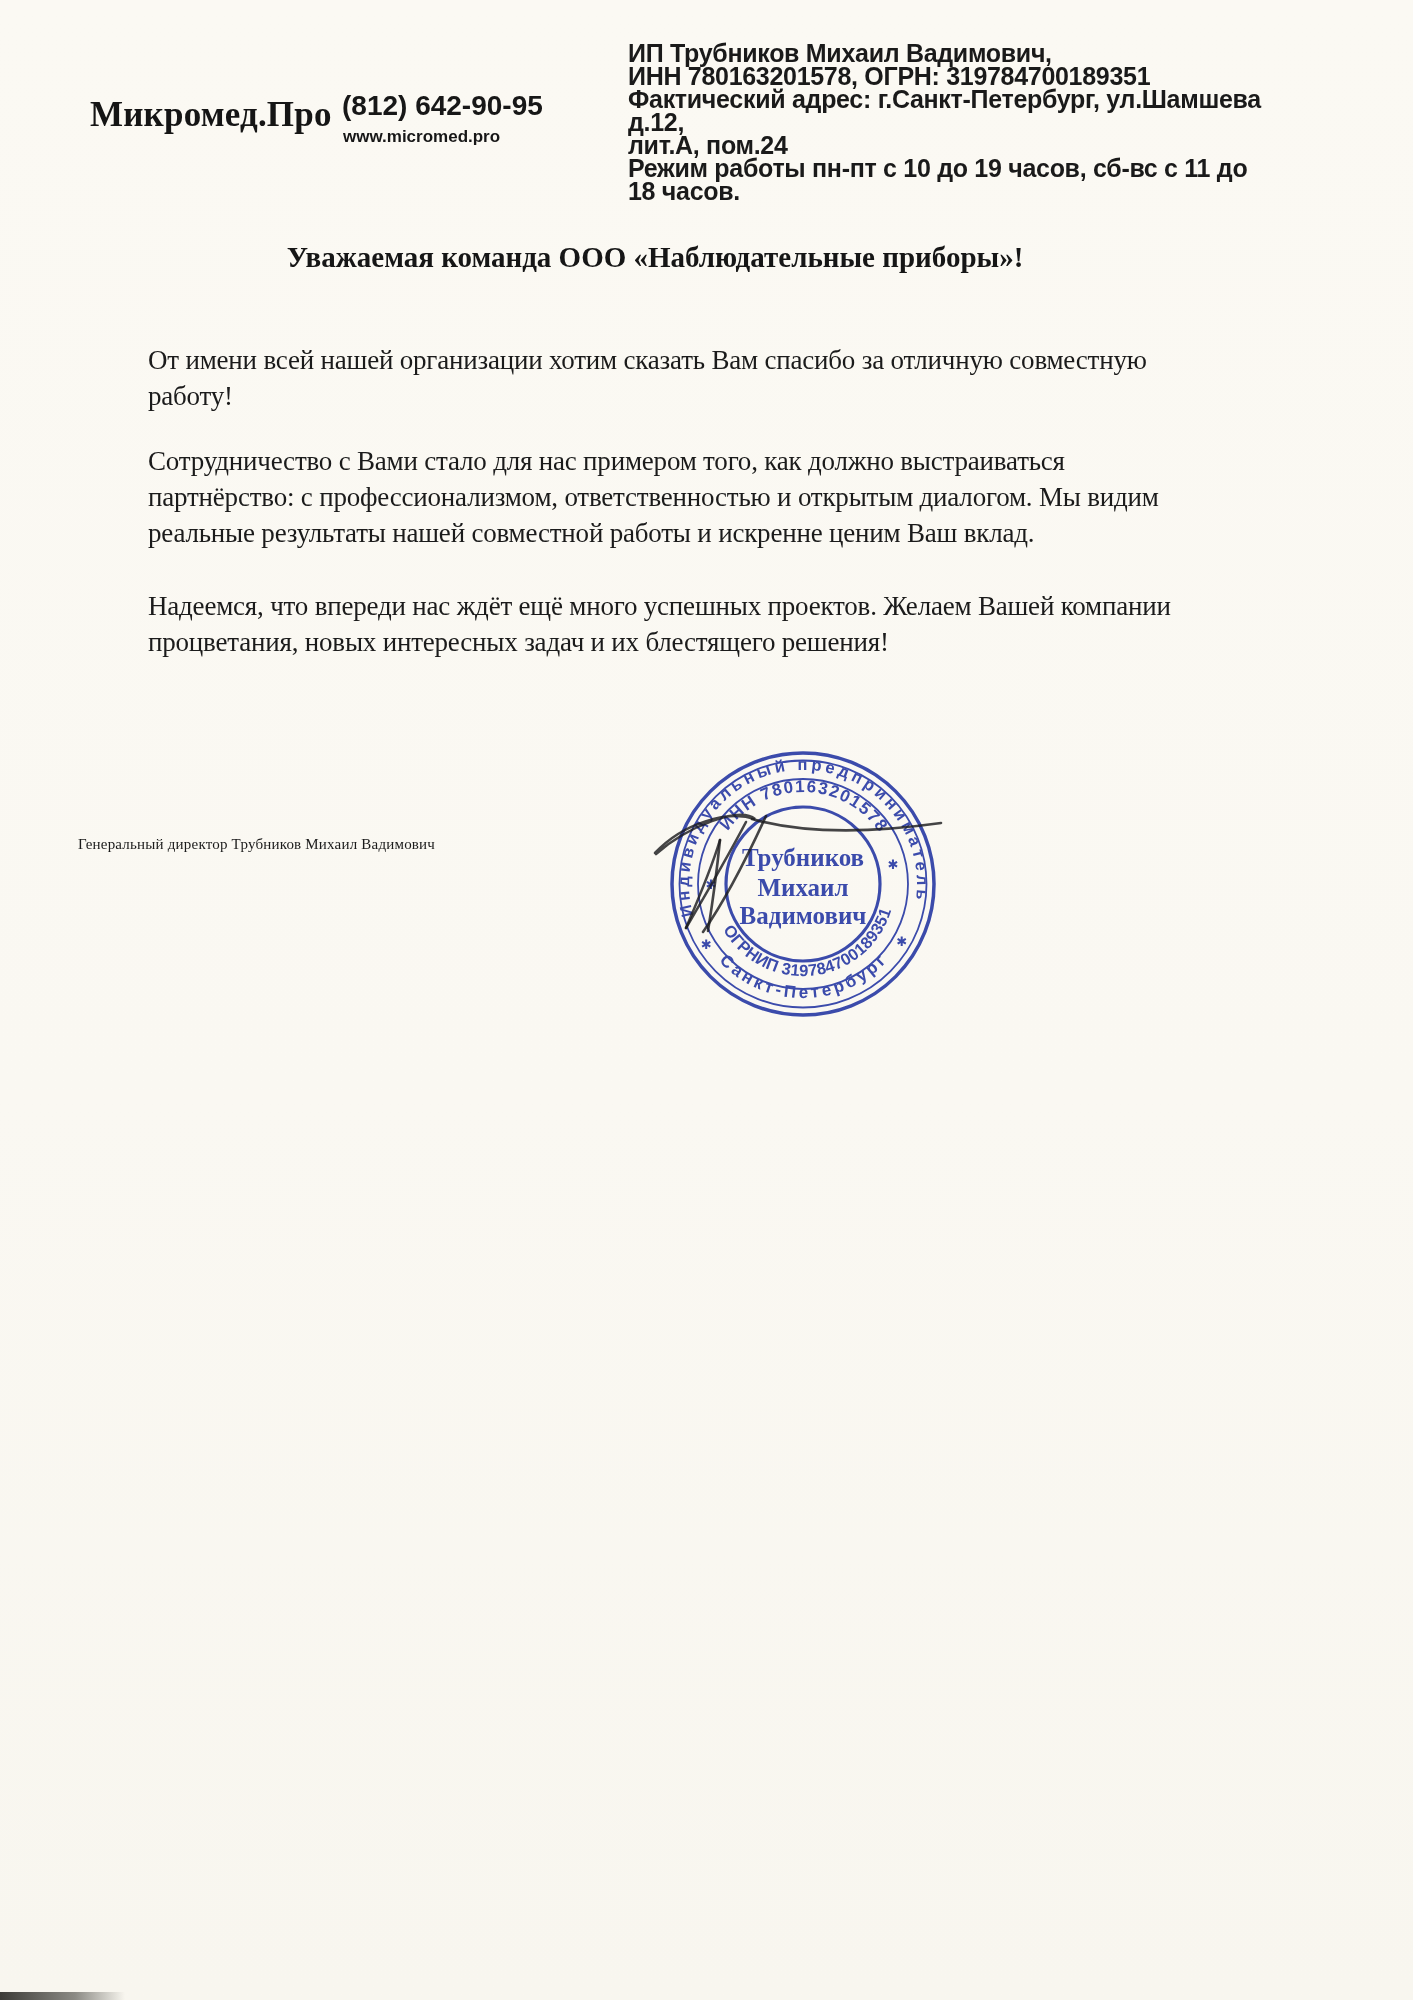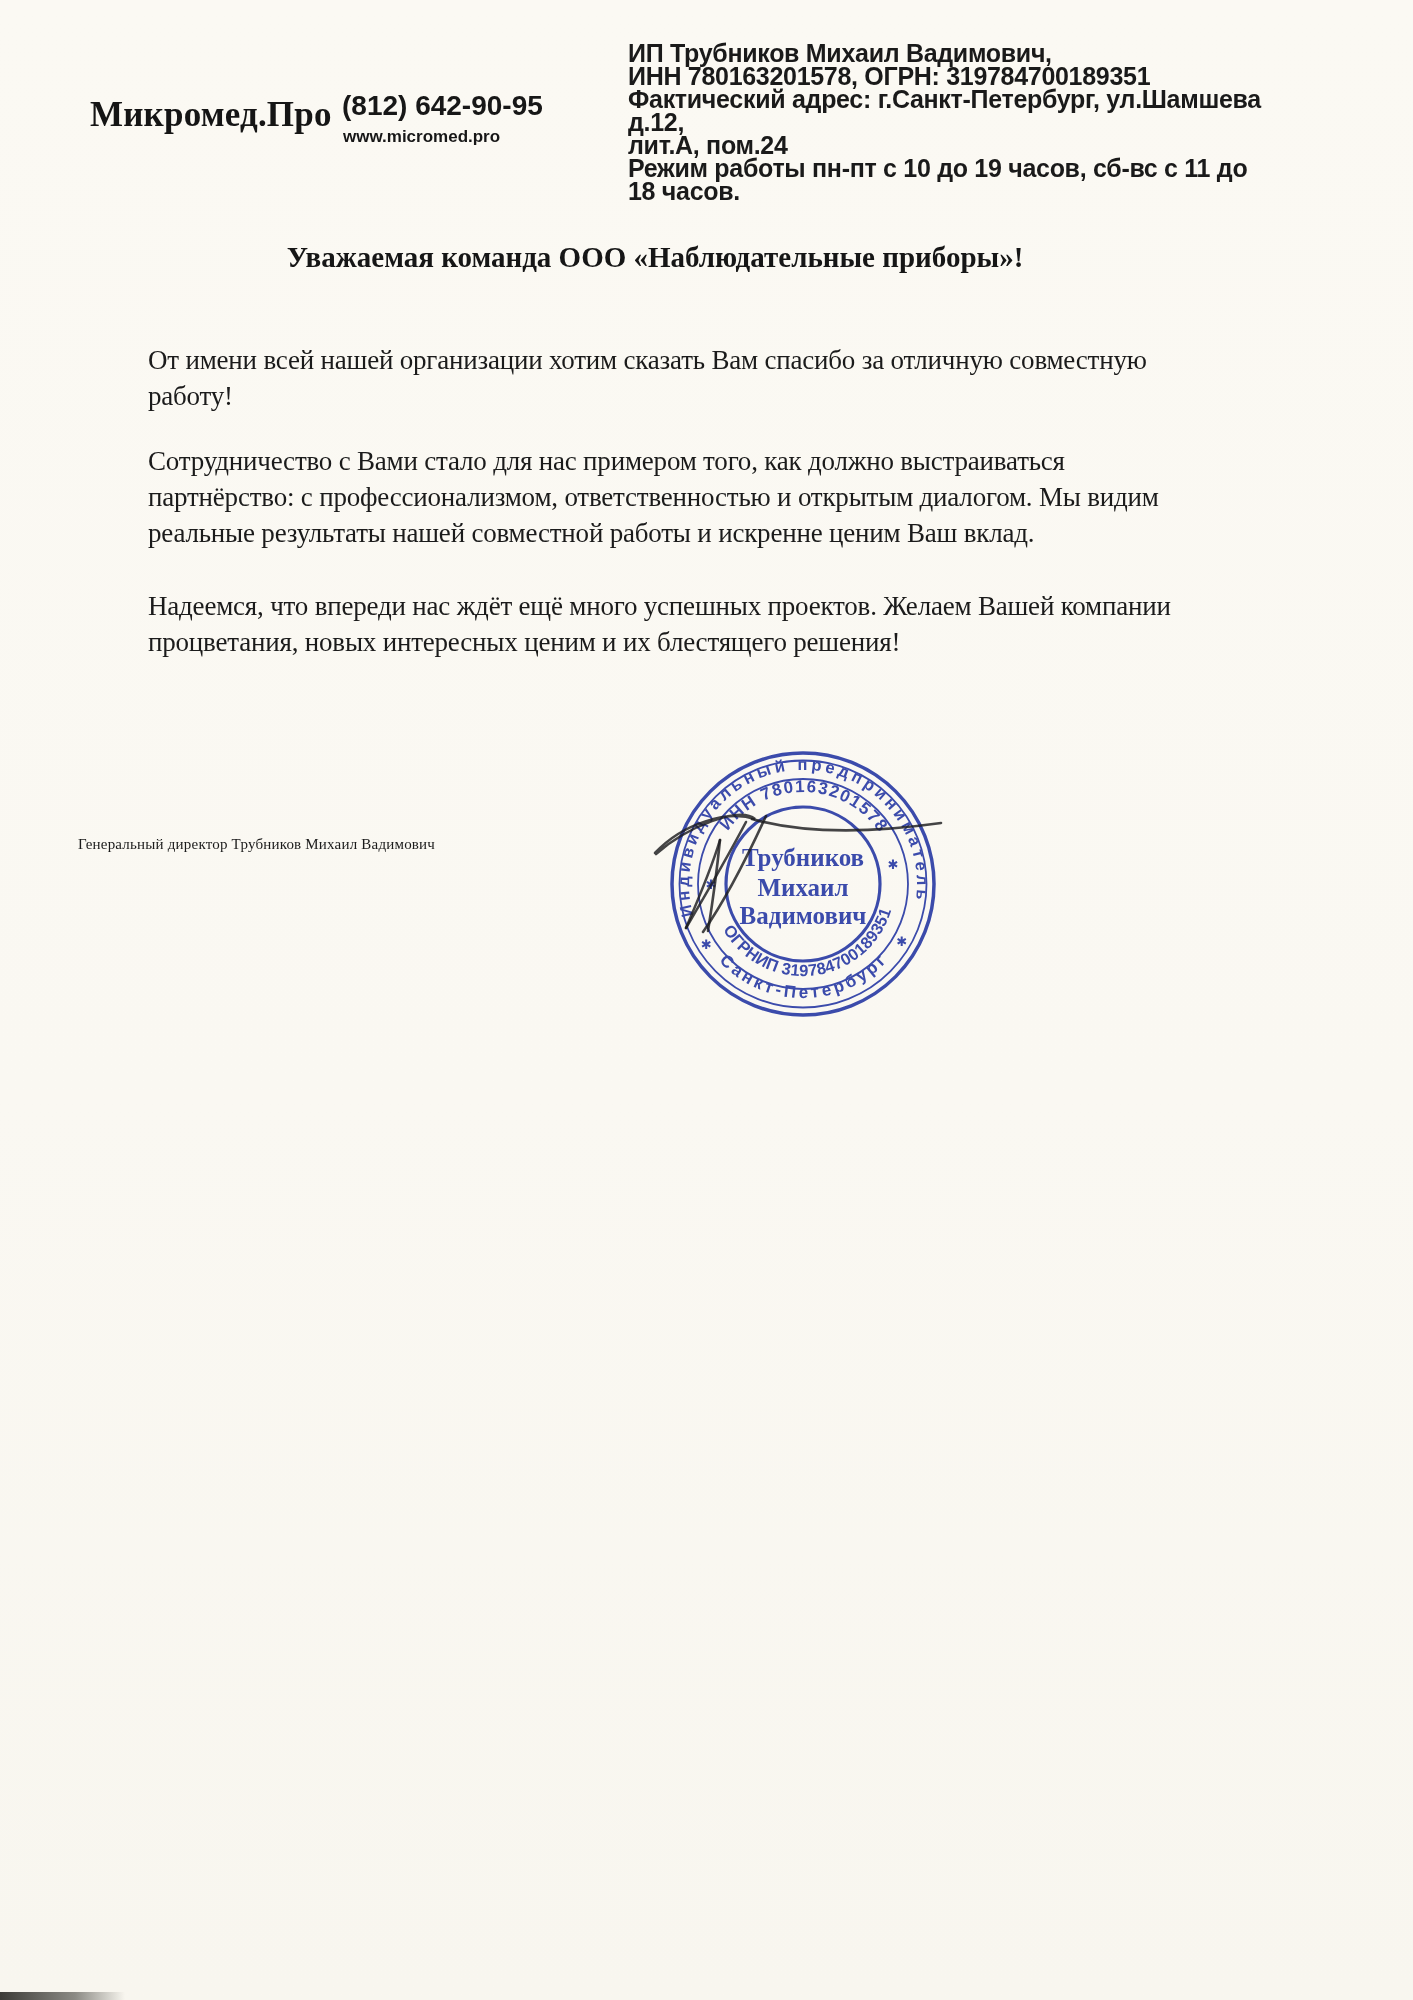--- a/index.html
+++ b/index.html
@@ -97,21 +97,21 @@
 лит.А, пом.24
 Режим работы пн-пт с 10 до 19 часов, сб-вс с 11 до 18 часов.</div>
 
   <div class="abs salutation">Уважаемая команда ООО «Наблюдательные приборы»!</div>
   <div class="abs para p1">От имени всей нашей организации хотим сказать Вам спасибо за отличную совместную
 работу!</div>
   <div class="abs para p2">Сотрудничество с Вами стало для нас примером того, как должно выстраиваться
 партнёрство: с профессионализмом, ответственностью и открытым диалогом. Мы видим
 реальные результаты нашей совместной работы и искренне ценим Ваш вклад.</div>
   <div class="abs para p3">Надеемся, что впереди нас ждёт ещё много успешных проектов. Желаем Вашей компании
-процветания, новых интересных ценим и их блестящего решения!</div>
+процветания, новых интересных задач и их блестящего решения!</div>
   <div class="abs signoff">Генеральный директор Трубников Михаил Вадимович</div>
 
   <svg class="abs stamp" viewBox="0 0 272 272" xmlns="http://www.w3.org/2000/svg">
     <defs>
       <path id="arcOuterTop" d="M 28.9 175 A 114 114 0 1 1 243.1 175"></path>
       <path id="arcOuterBottom" d="M 49.9 210.8 A 114 114 0 0 0 222.1 210.8"></path>
       <path id="arcMidTop" d="M 56.3 90 A 92 92 0 0 1 215.7 90"></path>
       <path id="arcMidBottom" d="M 54 177.8 A 92 92 0 0 0 225.3 158.3"></path>
     </defs>
 

